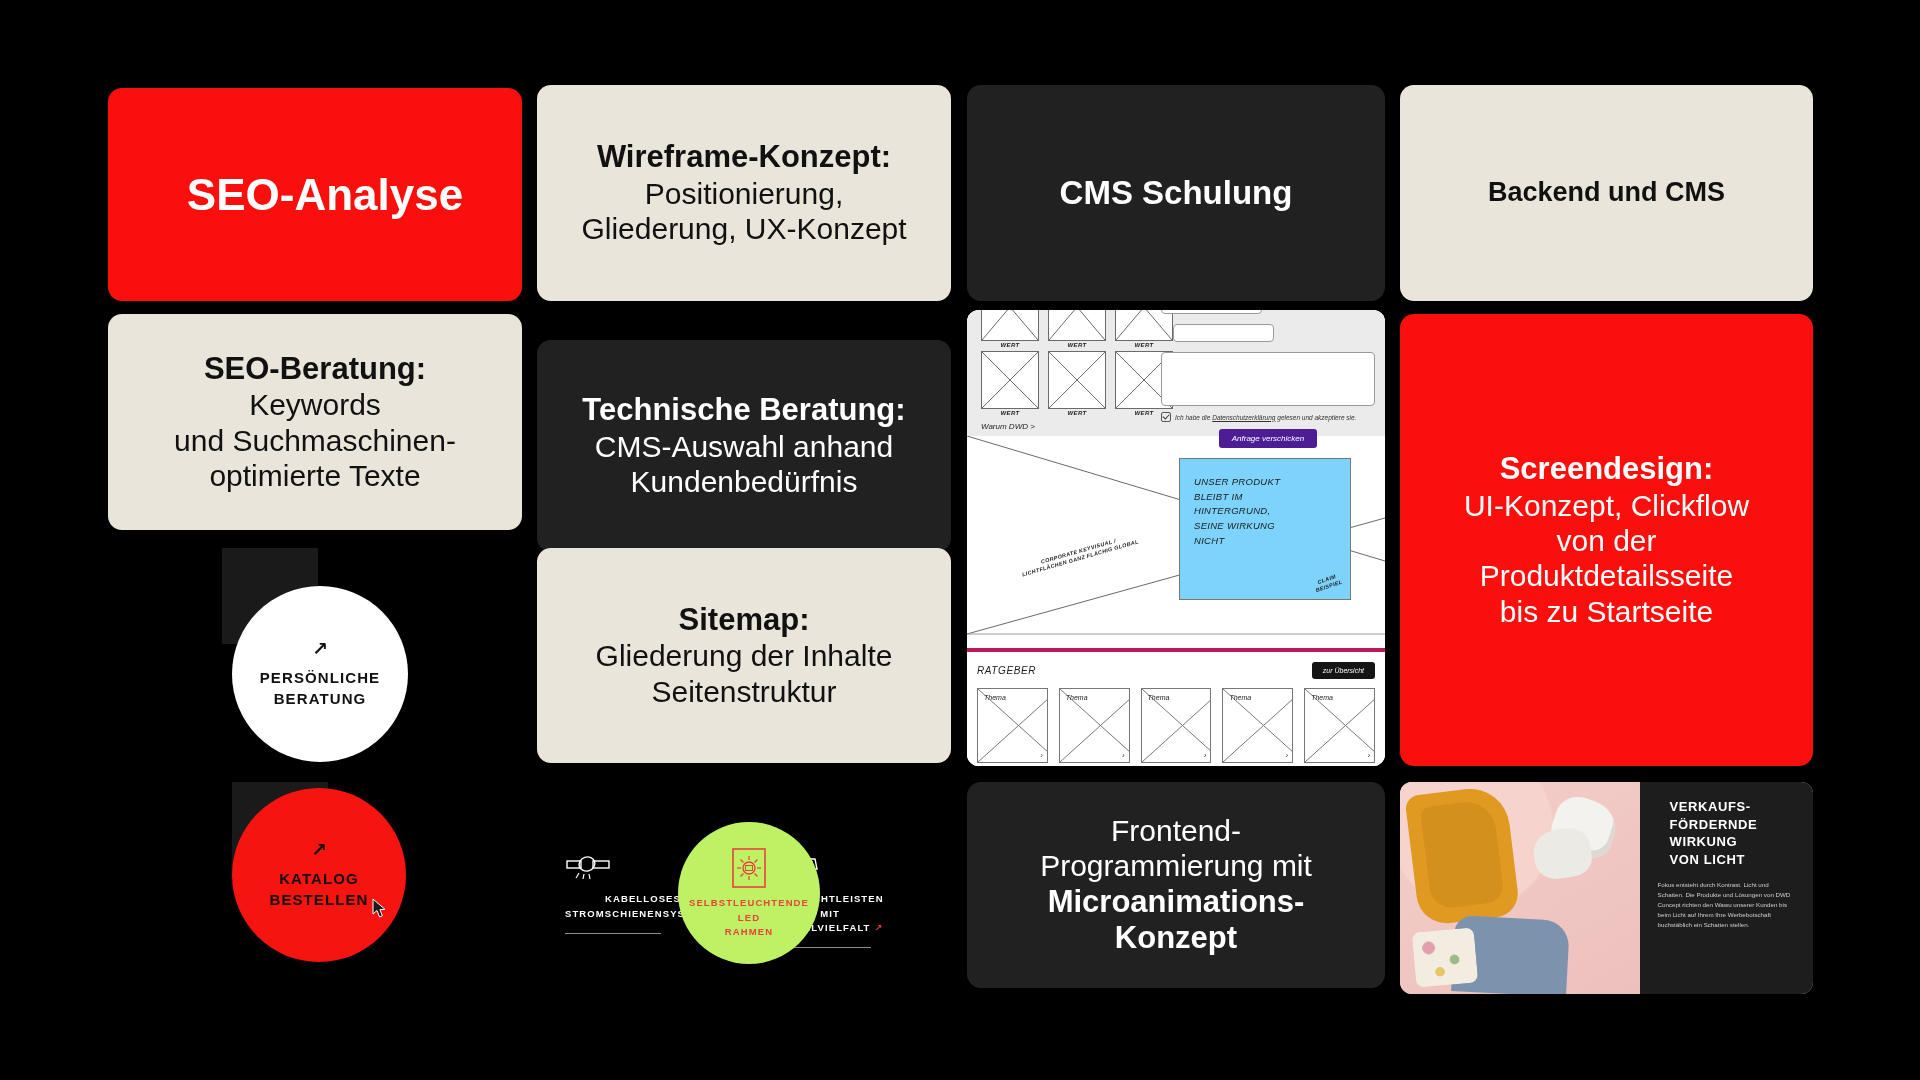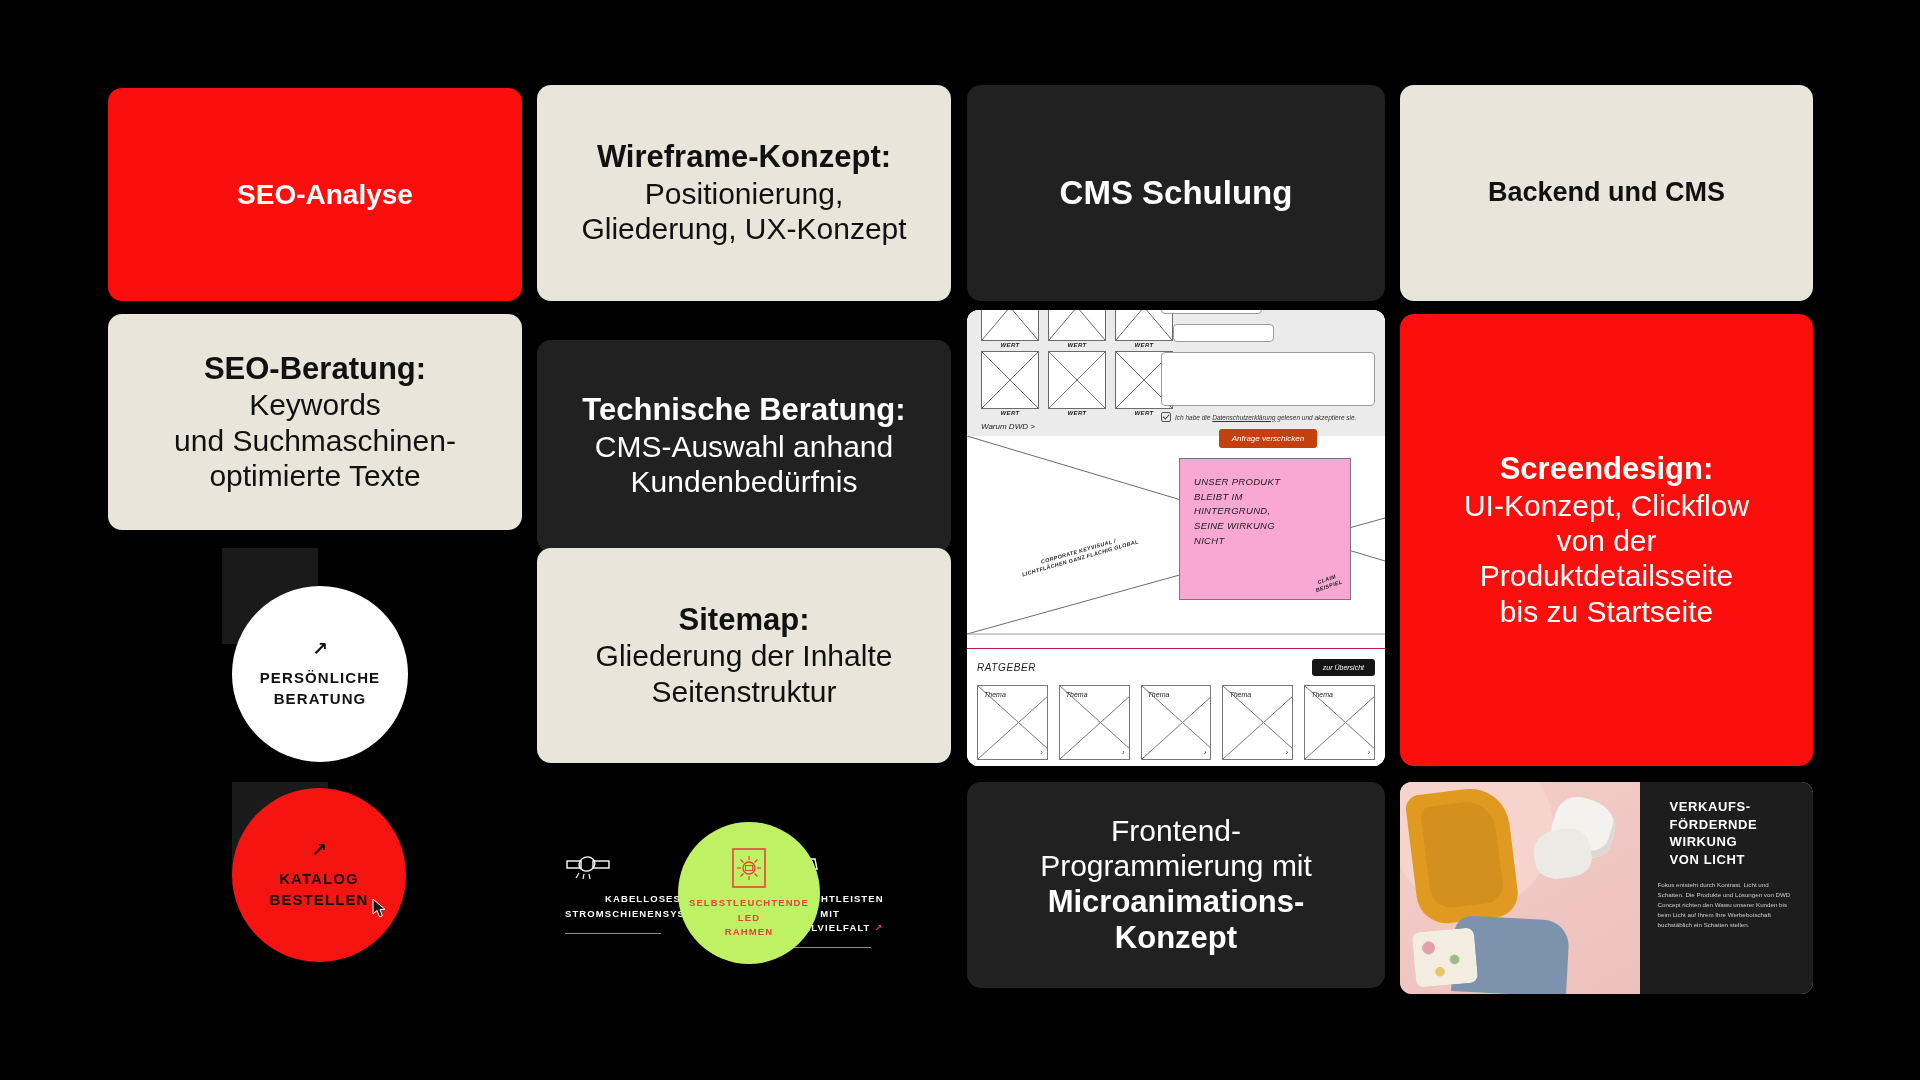--- a/index.html
+++ b/index.html
@@ -52,25 +52,25 @@
   .gridrow{display:flex;gap:9px;}
   .warum{font-size:8px;color:#222;margin-top:3px;}
   .wf-form{position:absolute;right:10px;top:-14px;width:214px;}
   .fi{border:1px solid #9a9a9a;border-radius:4px;background:#fff;height:16px;margin-bottom:6px;}
   .fi.half{width:99px;display:inline-block;}
   .fi.area{height:52px;}
   .chk{font-size:6.5px;color:#333;display:flex;align-items:center;gap:4px;}
   .chkbox{width:8px;height:8px;border:1px solid #555;border-radius:2px;display:inline-block;position:relative;}
   .chkbox:after{content:"";position:absolute;left:1.5px;top:0px;width:3px;height:5px;border:solid #333;border-width:0 1.2px 1.2px 0;transform:rotate(42deg);}
   .u{text-decoration:underline;}
-  .btn-dark{background:#c2410c;color:#fff;font-size:8px;border-radius:3px;padding:5px 13px;display:inline-block;margin-top:7px;}
-  .claimbox{position:absolute;border:1px solid #777;background:#f9a8d4;}
+  .btn-dark{background:#4c1d95;color:#fff;font-size:8px;border-radius:3px;padding:5px 13px;display:inline-block;margin-top:7px;}
+  .claimbox{position:absolute;border:1px solid #777;background:#7dd3fc;}
   .claimtxt{font-size:9.5px;line-height:1.55;color:#1b1b1b;letter-spacing:.3px;}
   .rot{transform:rotate(-19deg);font-size:5.4px;font-weight:700;letter-spacing:.4px;color:#222;text-align:center;line-height:1.25;}
-  .ratgeber{position:absolute;left:0;right:0;bottom:0;background:#fff;border-top:1px solid #be185d;}
+  .ratgeber{position:absolute;left:0;right:0;bottom:0;background:#fff;border-top:4px solid #be185d;}
   .rg-title{font-size:10px;letter-spacing:.6px;color:#222;}
   .rg-btn{background:#151515;color:#fff;font-size:7px;border-radius:3px;padding:5px 11px;}
   .thema{position:absolute;left:6px;top:5px;font-size:7px;color:#222;}
   .chev{position:absolute;right:4px;bottom:3px;font-size:7px;color:#222;}
 
   
   .icons-strip{position:absolute;display:flex;align-items:flex-start;}
   .icon-item{display:flex;flex-direction:column;align-items:flex-start;width:150px;}
   .icon-art{height:52px;display:flex;align-items:center;justify-content:center;}
   .icon-cap{font-size:9.5px;letter-spacing:1.1px;text-align:center;line-height:1.55;color:#ffffff;font-weight:600;}
@@ -100,21 +100,21 @@
   .ph-body{font-size:6.2px;line-height:1.6;margin-top:12px;color:#cfcfcf;}
   .cursor{position:absolute;width:15px;height:21px;}
 </style>
 </head>
 <body>
 
 <div class="stage">
 
   <div class="card bg-red" style="left:108px;top:88px;width:414px;height:213px;">
     <div class="inner">
-      <span class="hl t-white" style="font-size:28px;margin-left:20px;">SEO-Analyse</span>
+      <span class="hl t-white" style="font-size:44px;margin-left:20px;">SEO-Analyse</span>
     </div>
   </div>
 
   <div class="card bg-dark" style="left:967px;top:85px;width:418px;height:216px;">
     <div class="inner">
       <span class="hl t-white" style="font-size:33px;">CMS Schulung</span>
     </div>
   </div>
 
   <div class="card bg-cream" style="left:537px;top:85px;width:414px;height:216px;">

